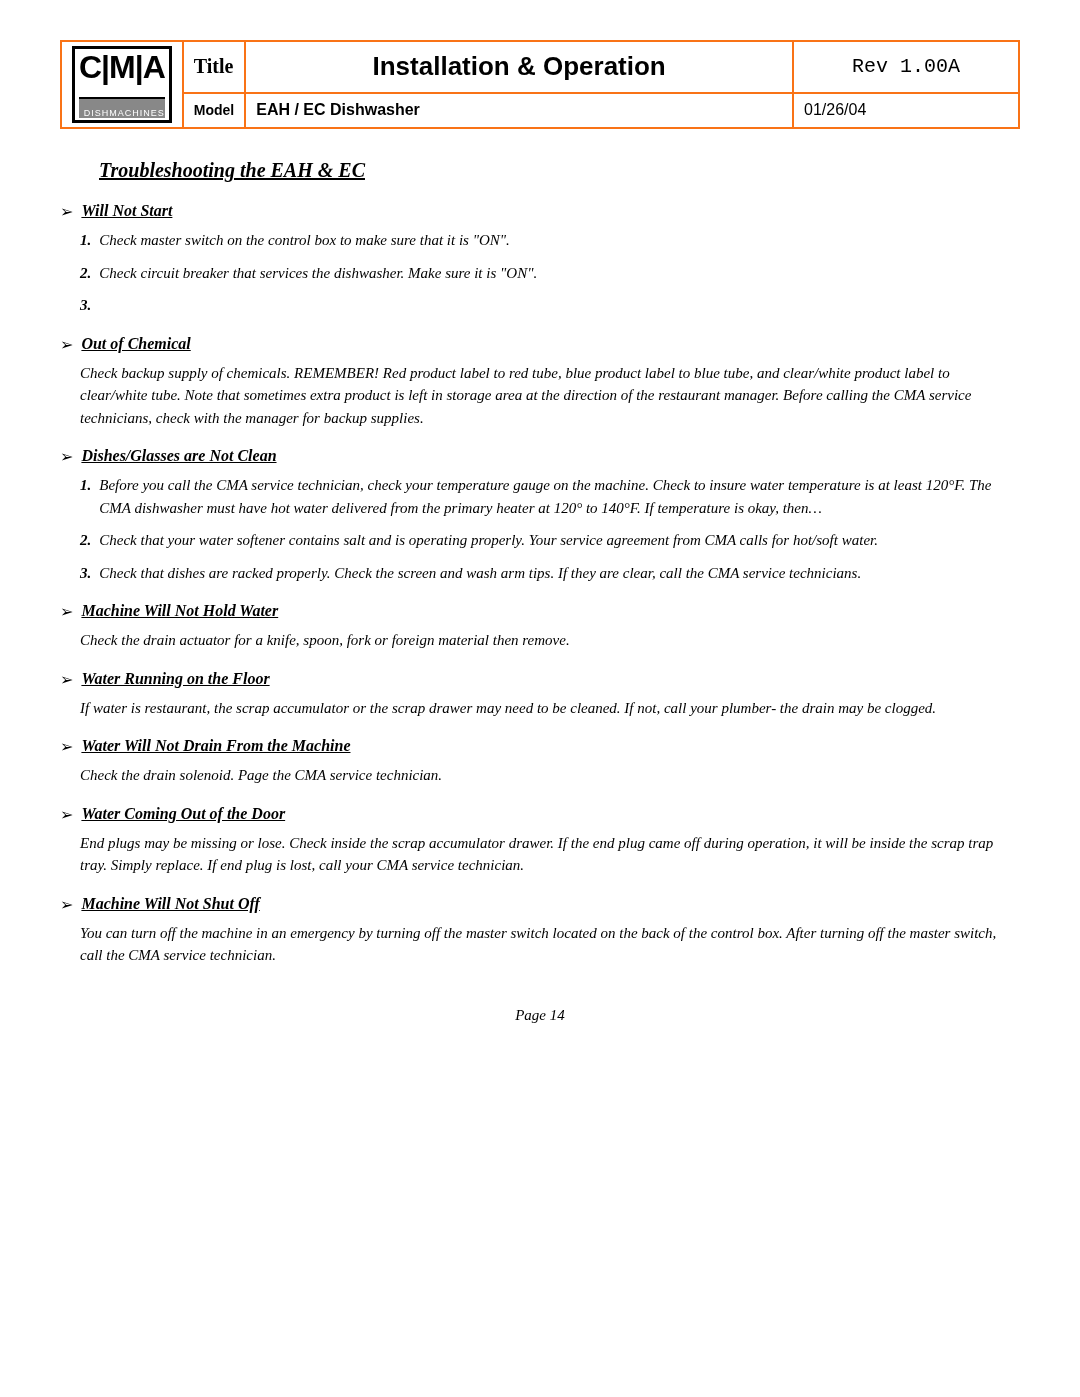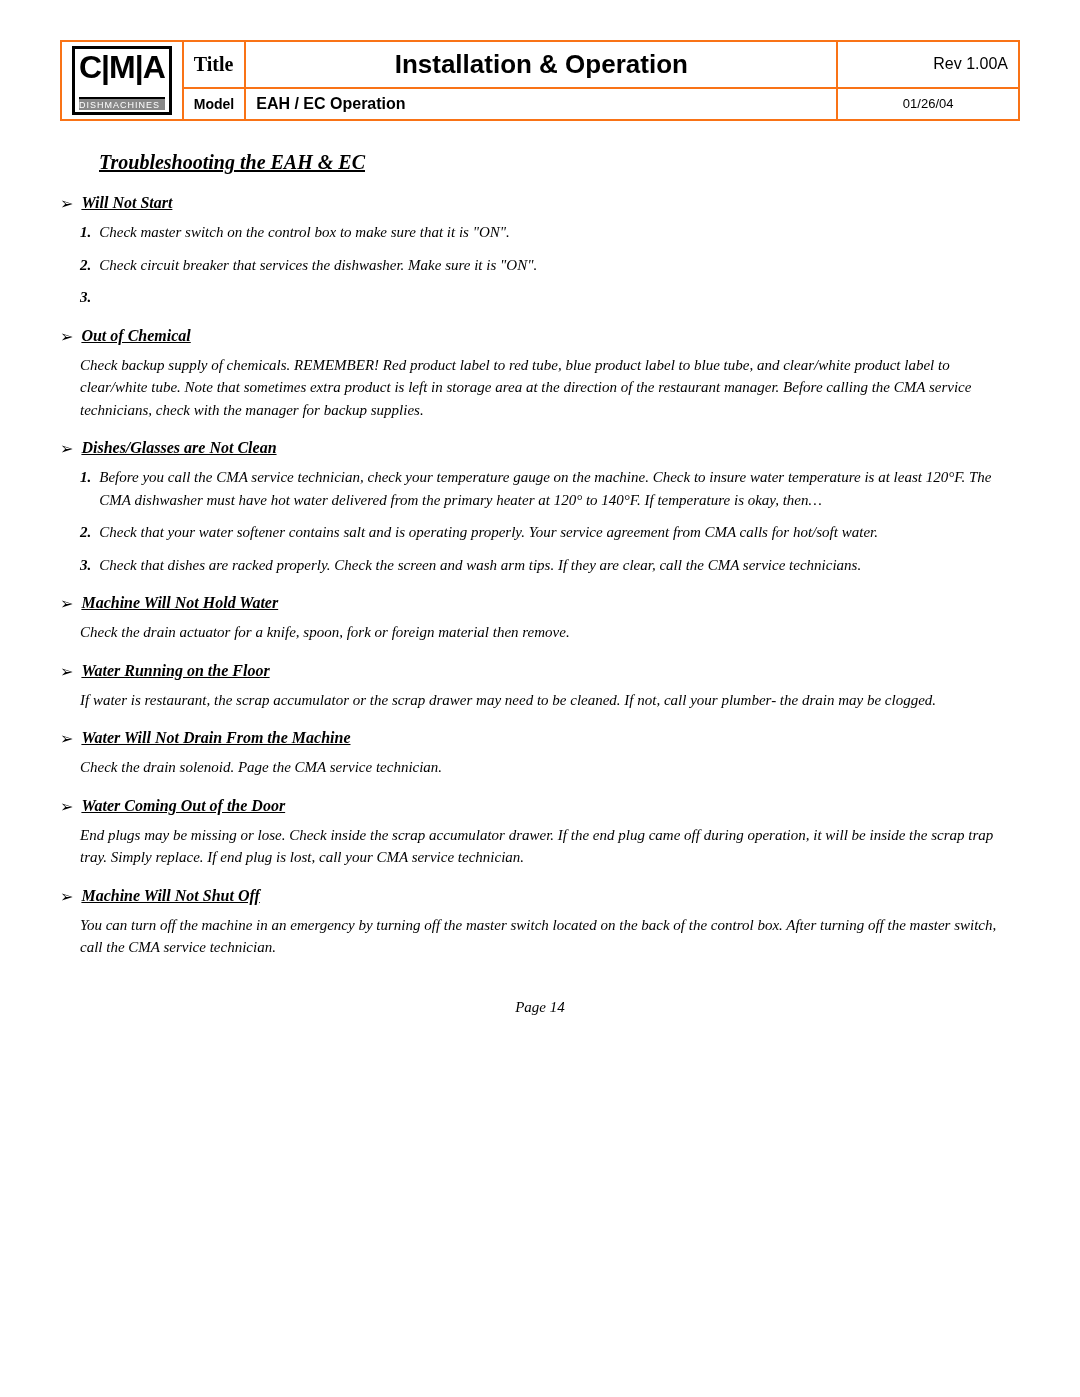--- a/index.html
+++ b/index.html
@@ -51,69 +51,69 @@
       line-height: 1;
       font-family: Arial, sans-serif;
     }
 
     .logo-sub {
       font-size: 9px;
       letter-spacing: 1px;
       font-family: Arial, sans-serif;
       border-top: 2px solid #000;
       margin-top: 14px;
-      padding-top: 1px;
+      padding-top: 9px;
       background: #888;
       color: #fff;
-      text-align: left;
+      text-align: right;
     }
 
     .title-label {
       font-weight: bold;
       font-size: 20px;
       font-family: Liberation Serif, serif;
       width: 60px;
       border: 2px solid #000;
     }
 
     .title-main {
       font-size: 26px;
       font-weight: bold;
       font-family: Arial, sans-serif;
       text-align: center;
       border: 2px solid #000;
     }
 
     .rev-cell {
-      font-size: 16px;
-      font-family: Liberation Sans, sans-serif;
+      font-size: 20px;
+      font-family: Liberation Mono, monospace;
       border: 2px solid #000;
       white-space: nowrap;
-      text-align: right;
+      text-align: center;
     }
 
     .model-label {
       font-weight: bold;
       font-size: 14px;
       font-family: Arial, sans-serif;
       border: 2px solid #000;
     }
 
     .model-value {
       font-size: 16px;
       font-weight: bold;
       font-family: Arial, sans-serif;
       border: 2px solid #000;
     }
 
     .date-cell {
-      font-size: 13px;
-      font-family: Arial, sans-serif;
-      border: 2px solid #000;
-      text-align: center;
+      font-size: 16px;
+      font-family: Arial, sans-serif;
+      border: 2px solid #000;
+      text-align: left;
     }
 
     
     .page-title {
       font-size: 20px;
       font-weight: bold;
       font-style: italic;
       text-decoration: underline;
       margin-bottom: 20px;
       font-family: 'Times New Roman', Times, serif;
@@ -198,21 +198,21 @@
           <div class="logo-letters">C|M|A</div>
           <div class="logo-sub">DISHMACHINES</div>
         </div>
       </td>
       <td class="title-label">Title</td>
       <td class="title-main">Installation &amp; Operation</td>
       <td class="rev-cell">Rev 1.00A</td>
     </tr>
     <tr>
       <td class="model-label">Model</td>
-      <td class="model-value">EAH / EC Operation</td>
+      <td class="model-value">EAH / EC Dishwasher</td>
       <td class="date-cell">01/26/04</td>
     </tr>
   </tbody>
 </table>
 
 <div class="page-title">Troubleshooting the EAH &amp; EC</div>
 
 <div id="sections-container">
     <div class="section">
       <div class="section-header">

